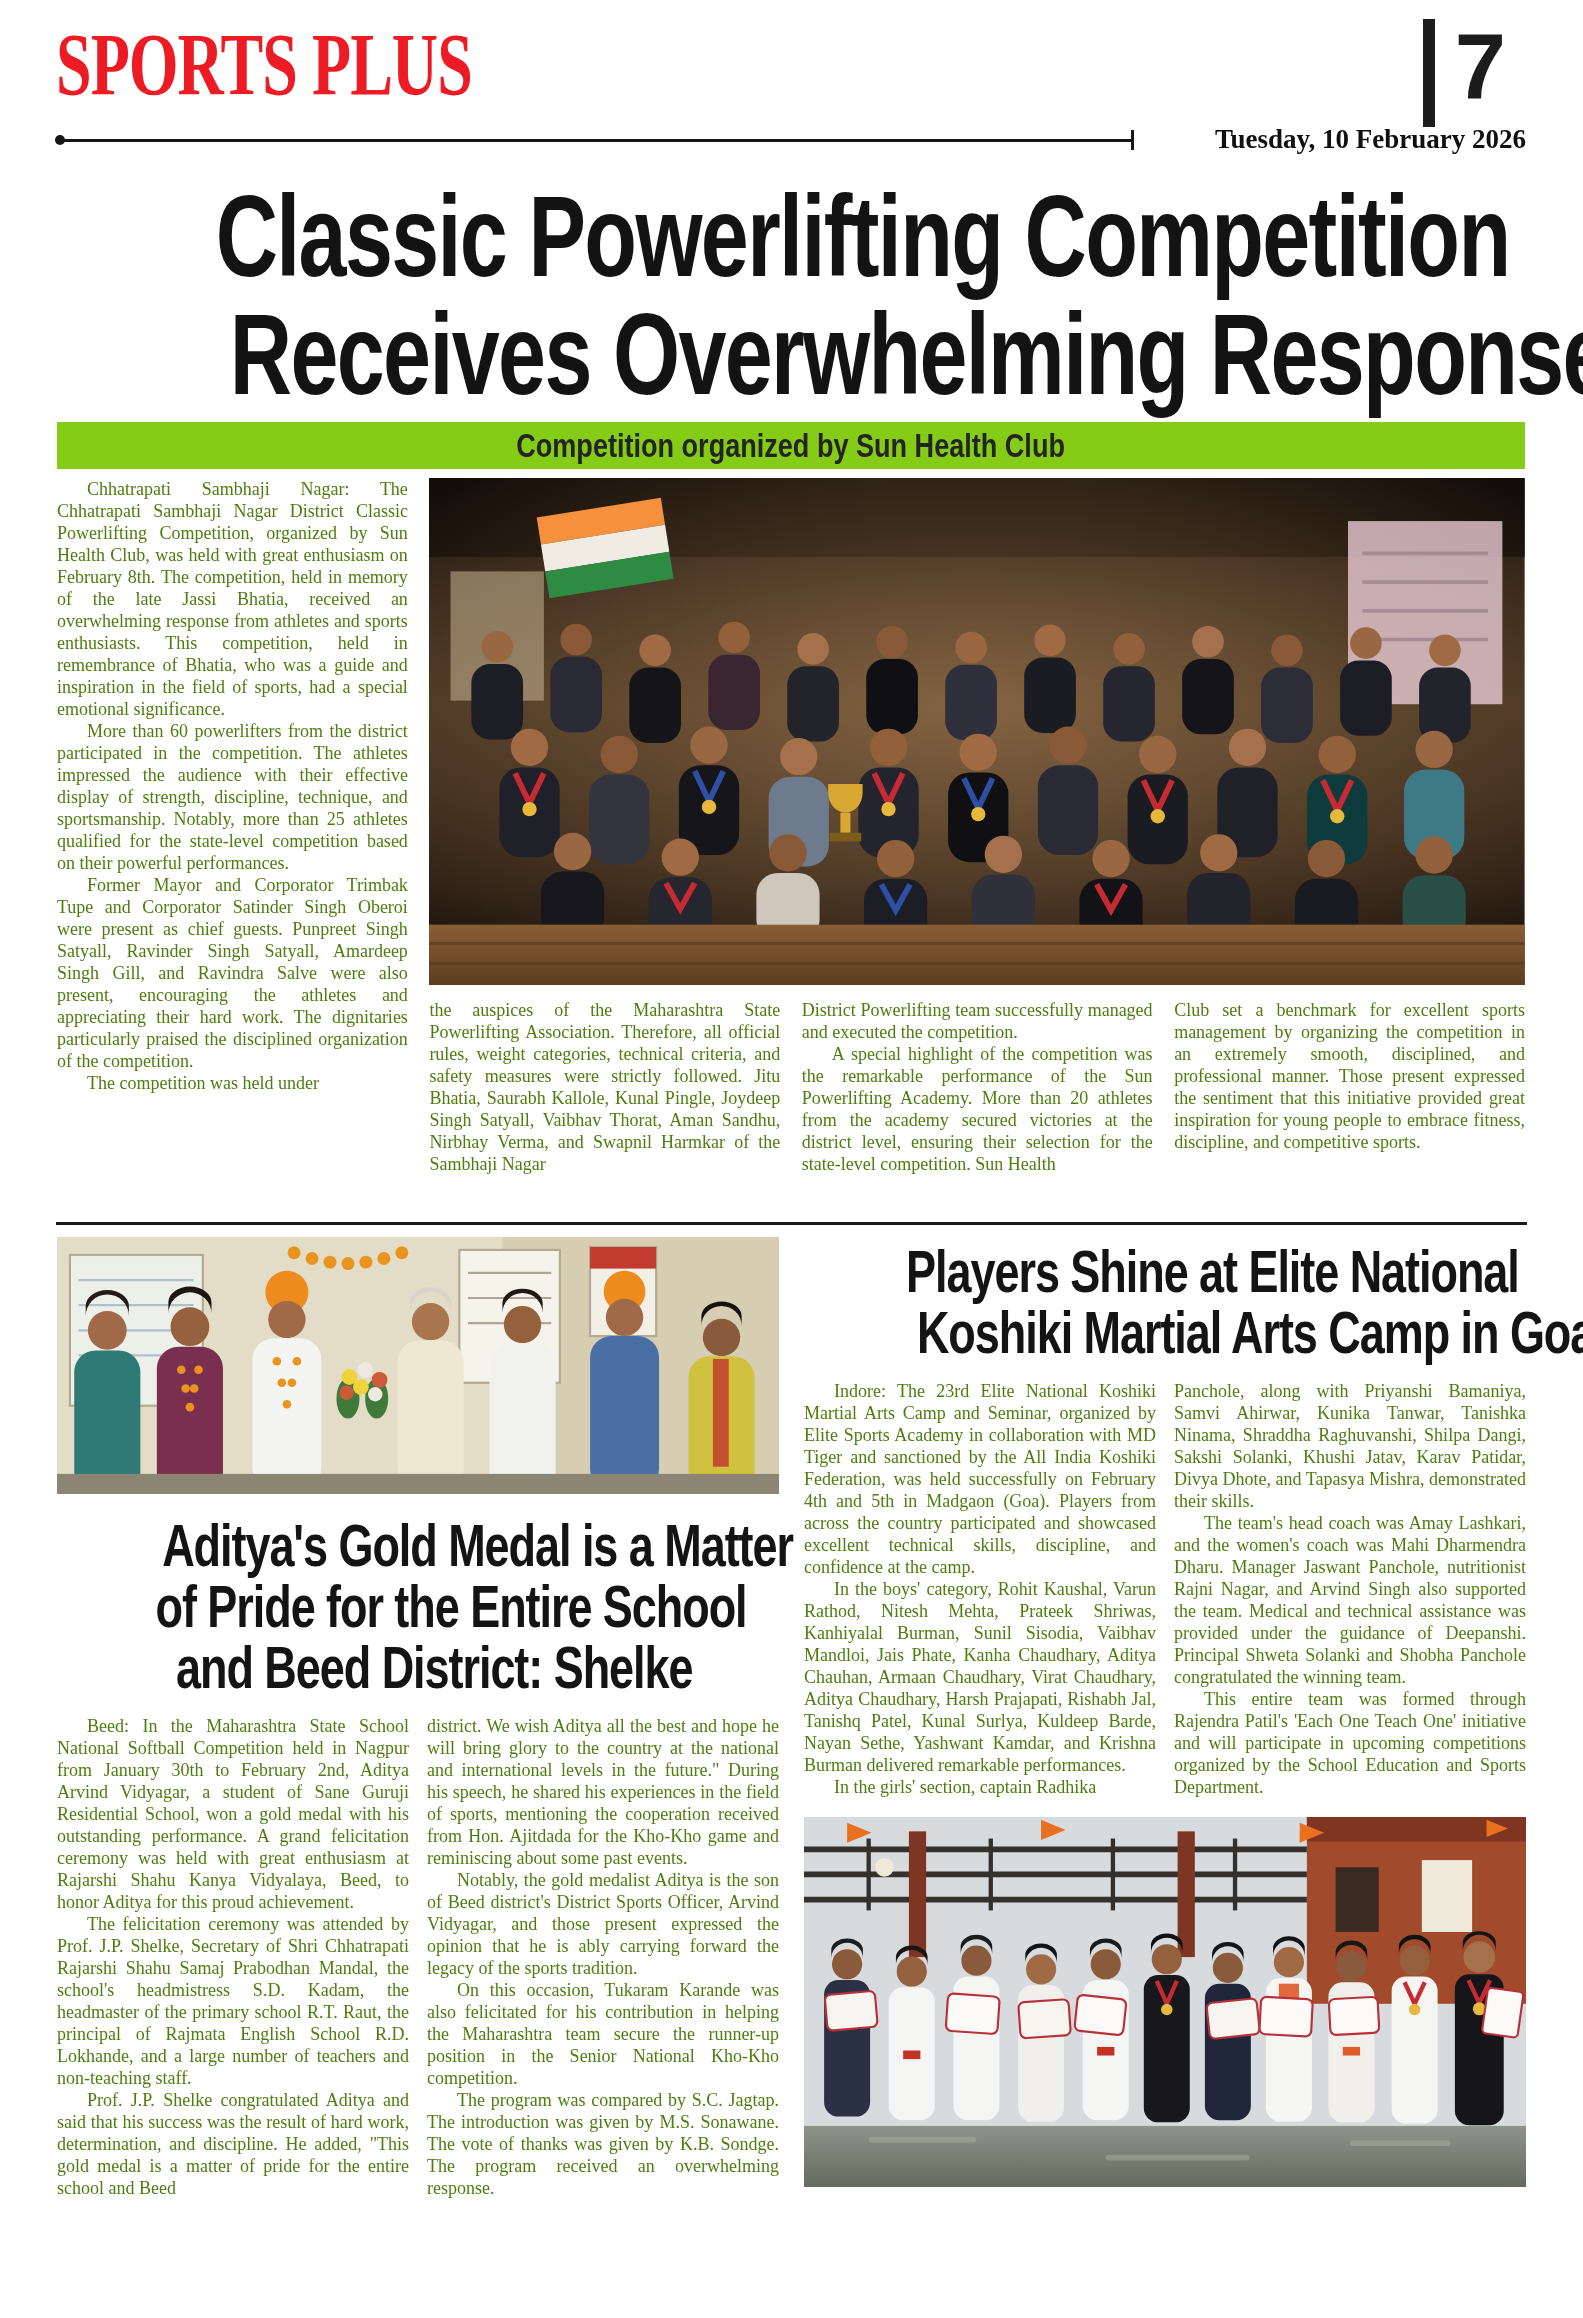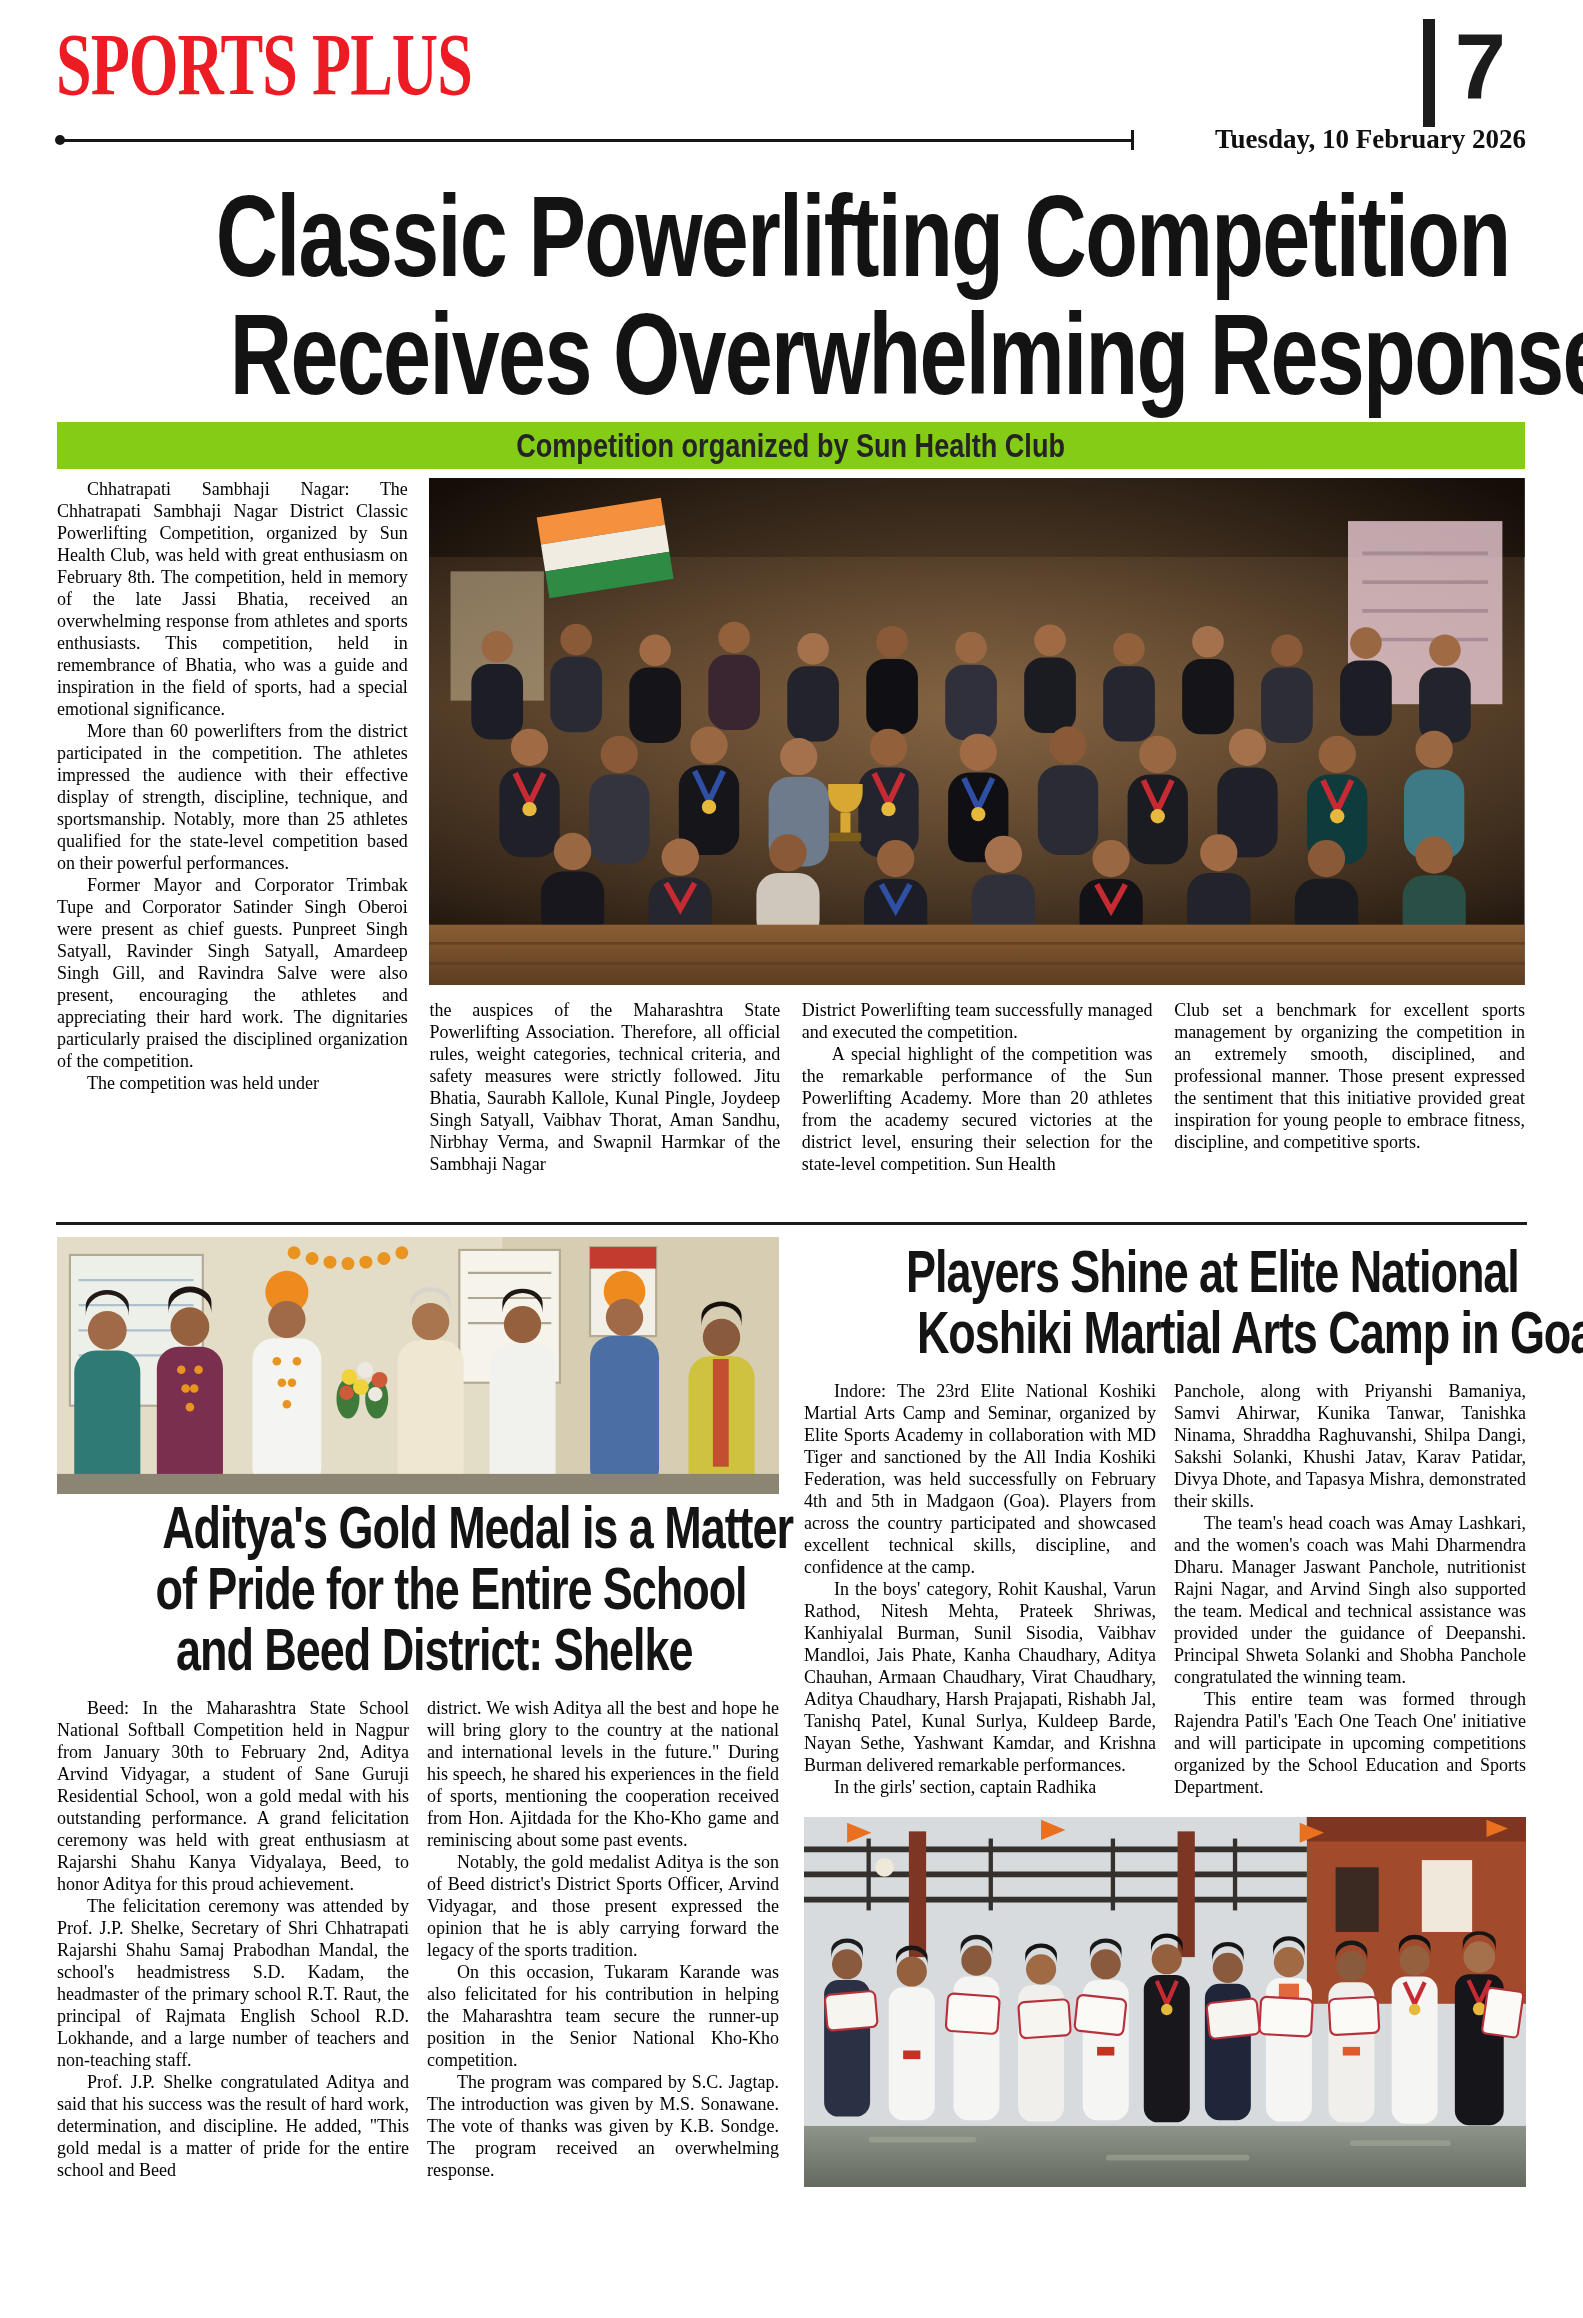--- a/index.html
+++ b/index.html
@@ -31,37 +31,37 @@
   .lead-body { position:absolute; left:57px; top:478px; width:1468px;
     display:grid; grid-template-columns:repeat(4,1fr); grid-template-rows:507px auto;
     column-gap:21.5px; row-gap:14.4px; }
   .lead-col1 { grid-area:1 / 1 / 3 / 2; }
   .lead-photo { grid-area:1 / 2 / 2 / 5; margin:0; }
   .lead-col2 { grid-area:2 / 2 / 3 / 3; }
   .lead-col3 { grid-area:2 / 3 / 3 / 4; }
   .lead-col4 { grid-area:2 / 4 / 3 / 5; }
 
   .body p { margin:0; font:400 18px/22px "Liberation Serif","DejaVu Serif",serif;
-    text-align:justify; color:#000000; text-indent:30px; }
+    text-align:justify; color:#4d7c0f; text-indent:30px; }
   .body p.noindent { text-indent:0; }
 
   figure { margin:0; }
   figure svg { display:block; width:100%; height:100%; }
 
   .divider { position:absolute; left:56px; top:1222px; width:1471px; height:2.9px; background:#1a1a1a; }
 
   
   .b-left  { position:absolute; left:57px;  top:1237px; width:722px; }
   .b-right { position:absolute; left:804px; top:1237px; width:722px; }
   .fel-photo { width:722px; height:257px; }
   .karate-photo { width:722px; height:370px; margin-top:18.7px; }
   .sub-head { margin:0; text-align:right; color:#141414;
     font:800 60px/61px "Liberation Sans","DejaVu Sans",sans-serif; }
   .sub-head .cond { --sx:.75; letter-spacing:-1.4px; }
-  .aditya-head { margin-top:3px; }
+  .aditya-head { margin-top:21px; }
   .koshiki-head { margin-top:4.3px; }
   .two-cols { margin-top:17px; display:grid; grid-template-columns:1fr 1fr; column-gap:18px; }
 </style>
 </head>
 <body>
 
 <div class="page">
 
   <div class="mast-title"><span class="cond">SPORTS PLUS</span></div>
   <div class="mast-rule"></div>

